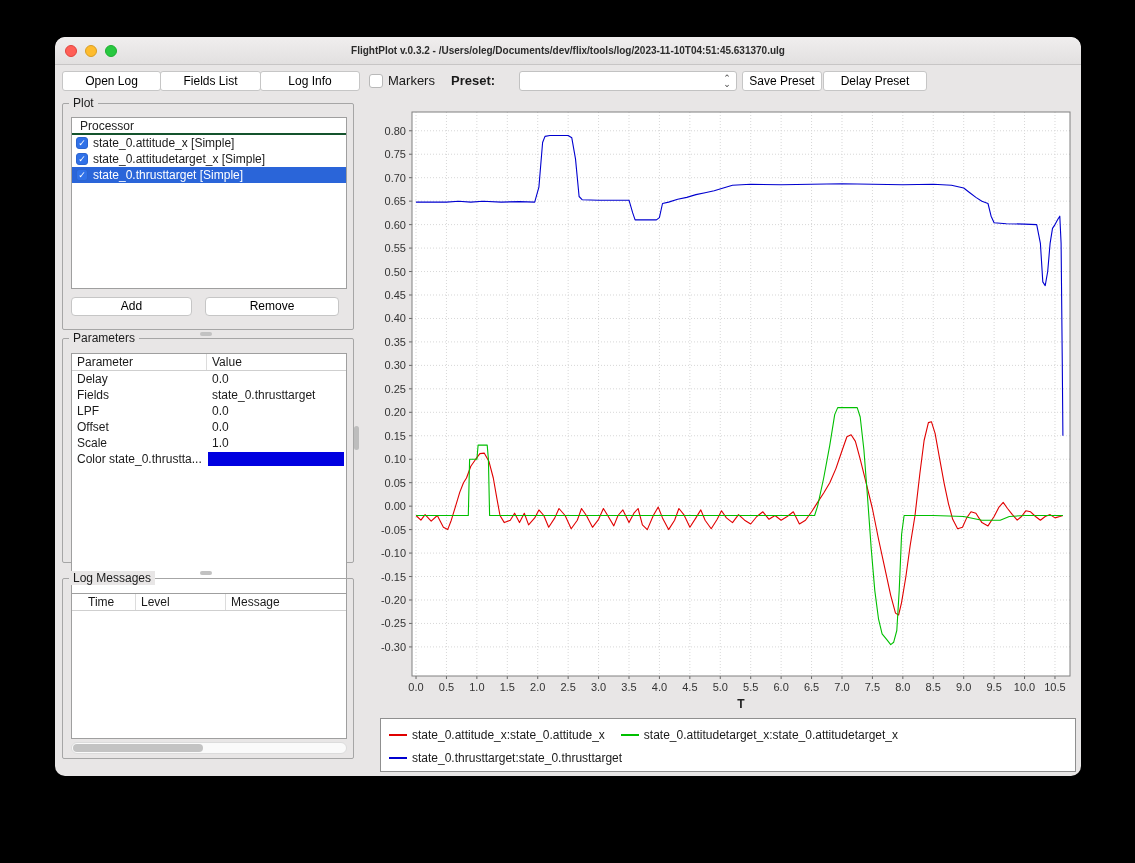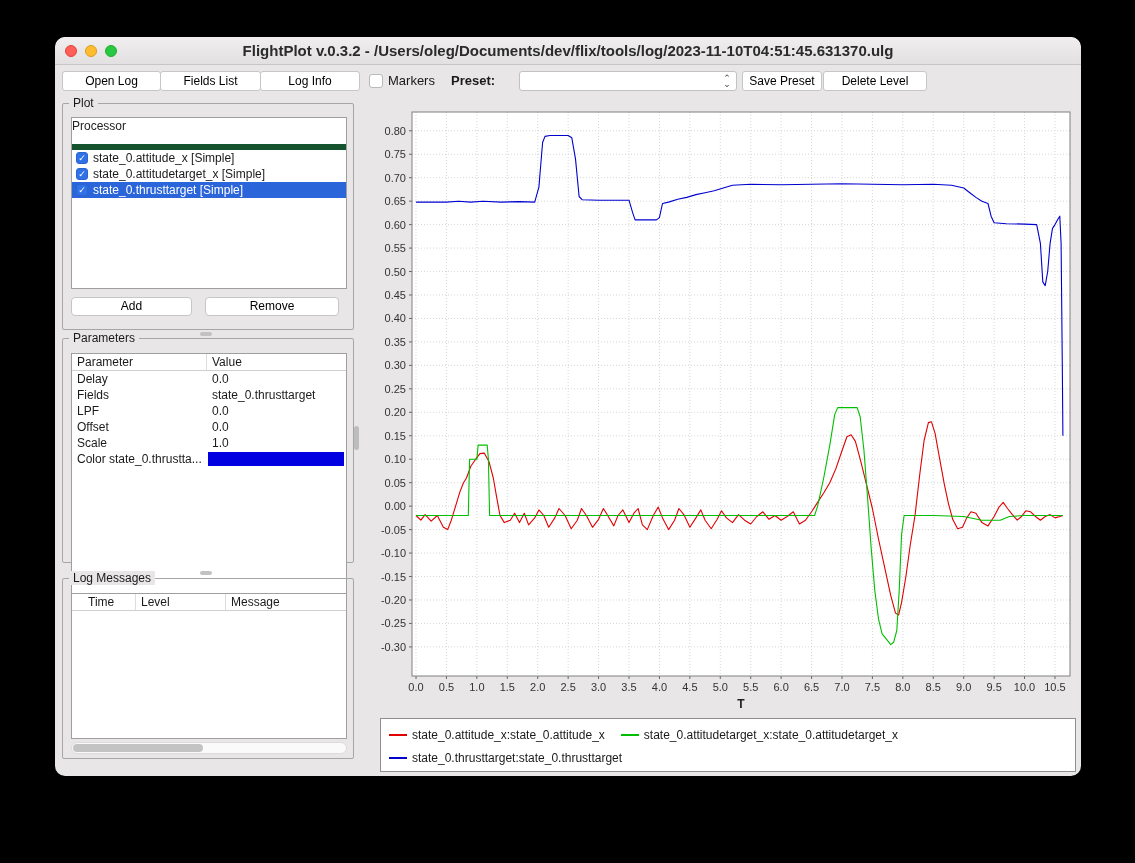--- a/index.html
+++ b/index.html
@@ -13,21 +13,21 @@
   
   .titlebar { position:absolute; left:0; top:0; width:100%; height:28px;
               background:linear-gradient(#f0eeee,#e2e0e0); border-bottom:1px solid #c7c5c5;
               border-radius:10px 10px 0 0; }
   .traffic { position:absolute; left:10px; top:8px; display:flex; gap:8px; }
   .tl { width:12px; height:12px; border-radius:50%; display:inline-block; }
   .tl.red { background:#ff5f57; border:1px solid #e0443e; }
   .tl.yellow { background:#febc2e; border:1px solid #d89e24; }
   .tl.green { background:#28c840; border:1px solid #1eae31; }
   .win-title { position:absolute; left:0; right:0; top:0; height:28px; line-height:28px;
-               text-align:center; font-size:15px; font-weight:bold; color:#2b2b2b; white-space:nowrap;border-radius:6px; }
+               text-align:center; font-size:10px; font-weight:bold; color:#2b2b2b; white-space:nowrap;border-radius:6px; }
 
   
   .toolbar { position:absolute; left:0; top:34px; width:100%; height:22px; }
   .tb-btn { position:absolute; top:0; height:20px; background:#fff; border:1px solid #c6c6c6;
             border-radius:3px; font-size:12px; color:#000000; text-align:center; line-height:18px;
             font-family:"Liberation Sans",sans-serif; cursor:default; }
   .btn-open { left:7px; width:99px; }
   .btn-fields { left:105px; width:101px; }
   .btn-loginfo { left:205px; width:100px; }
   .btn-save { left:687px; width:80px; }
@@ -48,21 +48,21 @@
   .group { position:absolute; border:1px solid #a6a6a6; border-radius:2px; }
   .group-title { position:absolute; top:-8px; left:6px; background:#e8e6e6; padding:0 4px;
                  font-size:12px; color:#1a1a1a; }
   .g-plot { left:7px; top:66px; width:292px; height:227px; }
   .g-params { left:7px; top:301px; width:292px; height:225px; }
   .g-log { left:7px; top:541px; width:292px; height:181px; }
 
   
   .listbox { position:absolute; left:8px; top:13px; width:276px; height:172px; background:#fff;
              border:1px solid #9f9f9f; overflow:hidden; font-size:12px; }
-  .list-header { height:32px; line-height:16px; border-bottom:6px solid #14532d; color:#222; }
+  .list-header { height:17px; line-height:16px; padding-left:8px; border-bottom:2px solid #14532d; color:#222; }
   .list-row { height:16px; display:flex; align-items:center; gap:5px; padding-left:4px; }
   .list-row.selected { background:#2a65d9; color:#fff; }
   .checkbox { width:12px; height:12px; border-radius:3px; border:1px solid #b5b5b5; background:#fff;
               flex:0 0 auto; font-size:9px; line-height:11px; text-align:center; color:#fff; }
   .checkbox.checked { background:#3071e8; border-color:#2b64cf; }
 
   .panel-btn { position:absolute; height:19px; background:#fff; border:1px solid #c6c6c6;
                border-radius:4px; font-size:12px; line-height:17px; text-align:center;
                font-family:"Liberation Sans",sans-serif; }
   .btn-add { left:8px; top:193px; width:121px; }
@@ -128,21 +128,21 @@
     <span class="cb-label">Markers</span>
     <span class="preset-label">Preset:</span>
     <div class="combo">
       <span class="combo-value"></span>
       <span class="combo-stepper">
         <span>⌃</span>
         <span>⌄</span>
       </span>
     </div>
     <button class="tb-btn btn-save">Save Preset</button>
-    <button class="tb-btn btn-delete">Delete Level</button>
+    <button class="tb-btn btn-delete">Delay Preset</button>
   </div>
 
   <div class="group g-plot">
     <span class="group-title">Plot</span>
     <div class="listbox">
       <div class="list-header">Processor</div>
       <div id="processor-rows">
           <div class="list-row">
             <span class="checkbox checked">✓</span>
             <span>state_0.attitude_x [Simple]</span>

